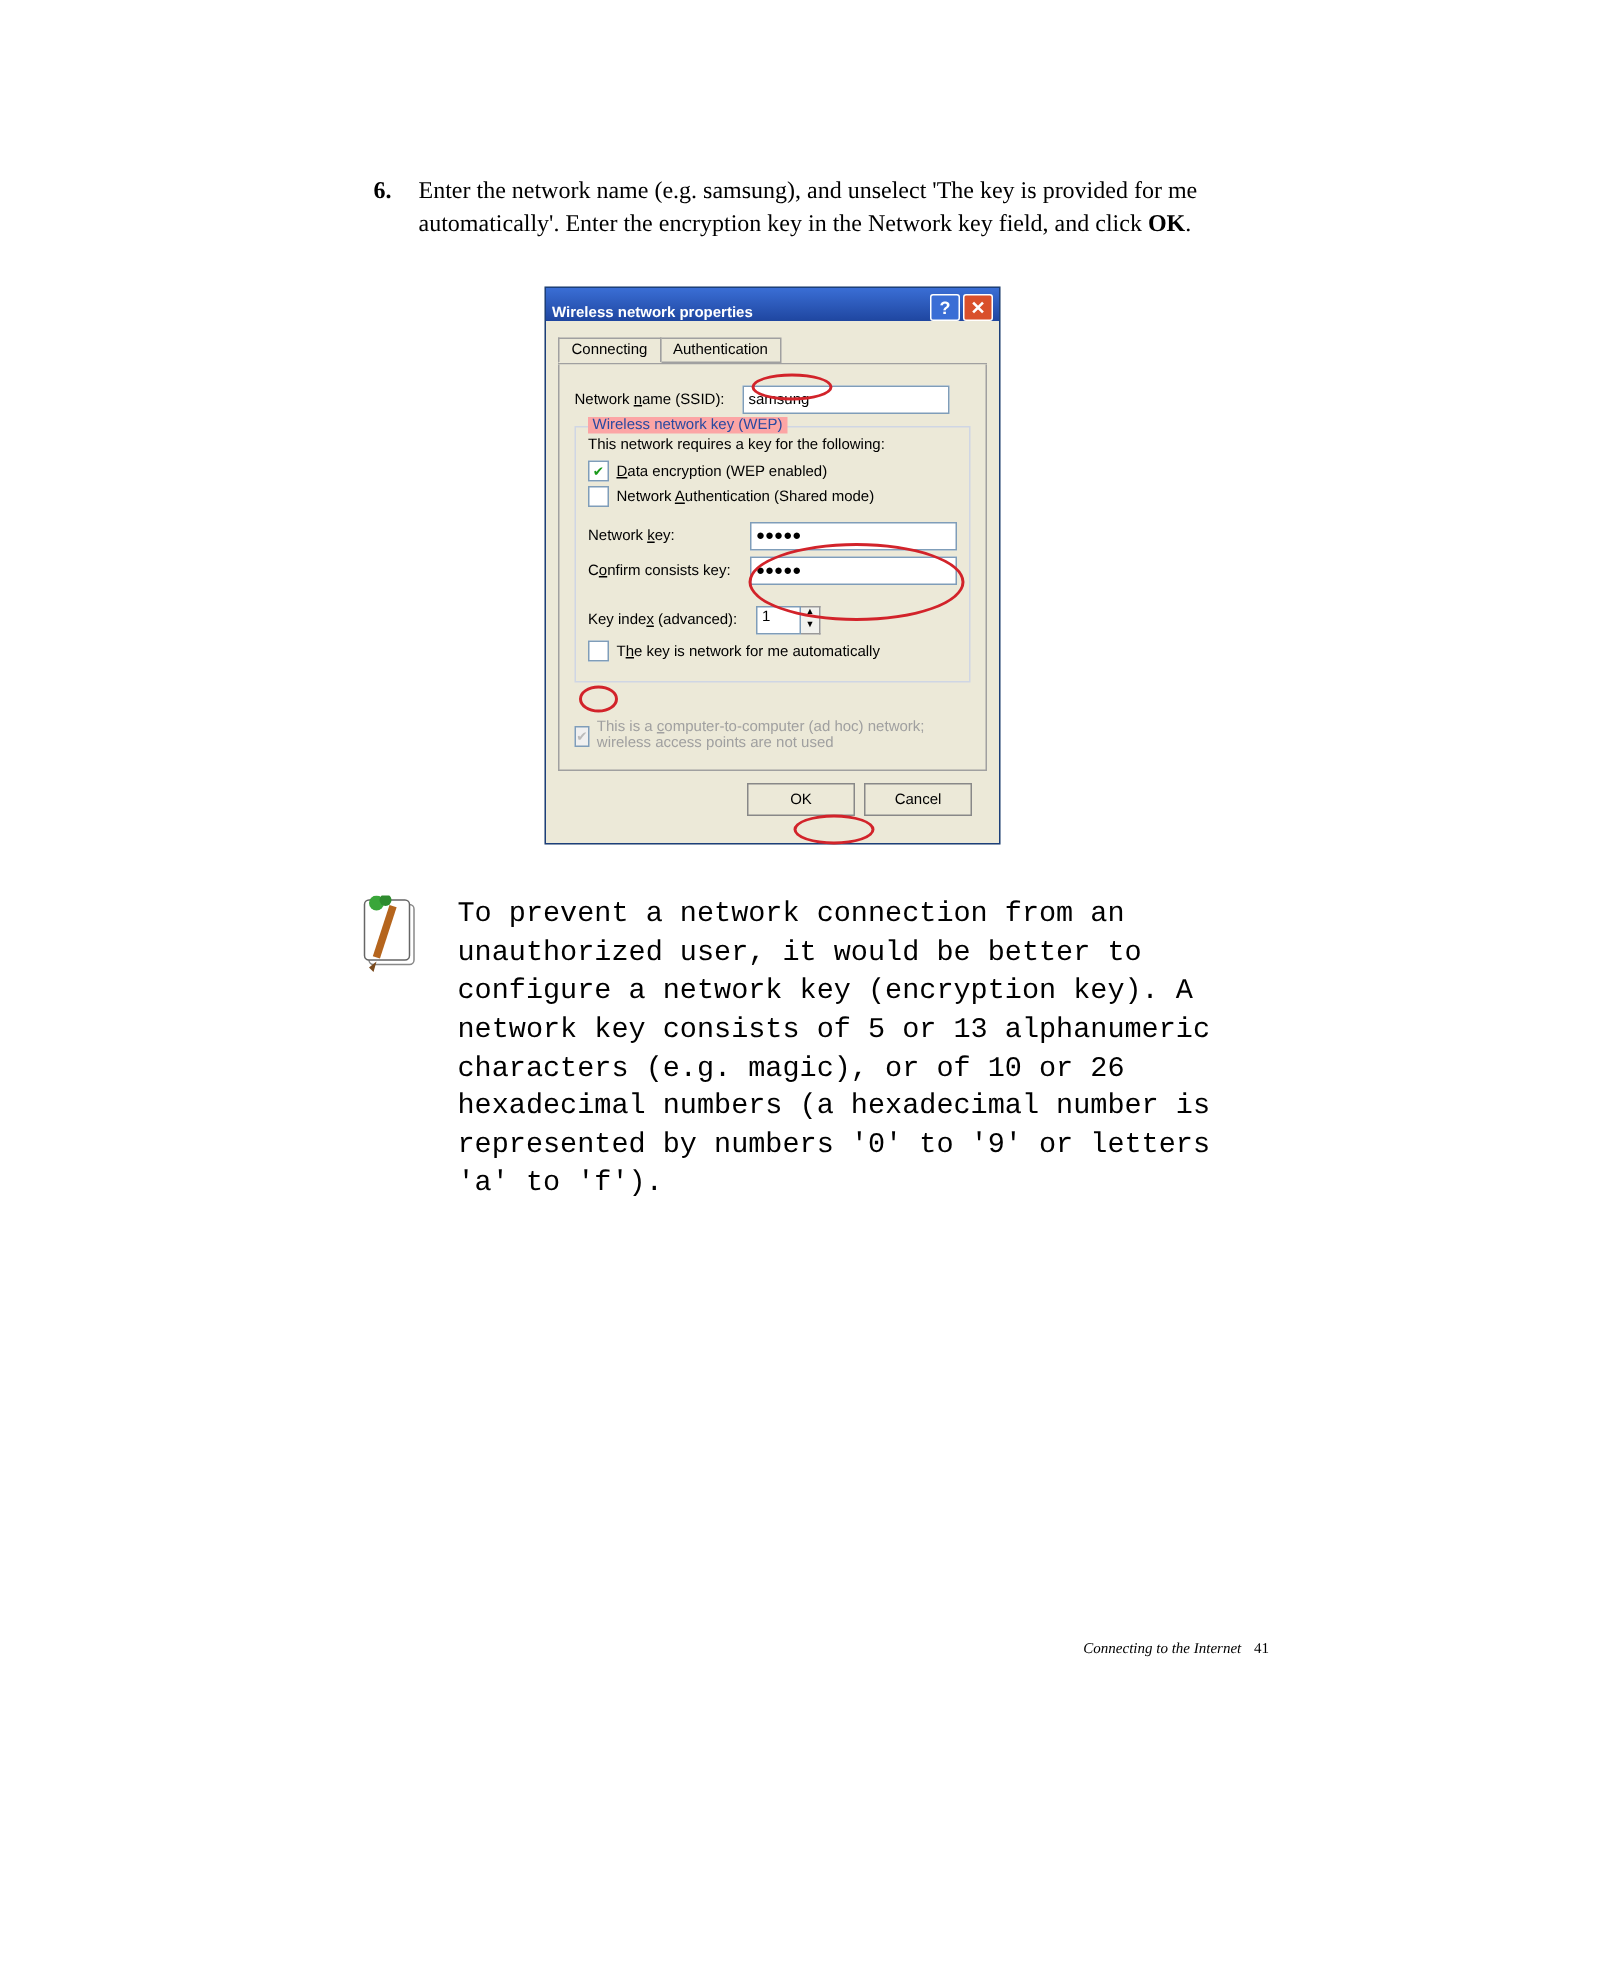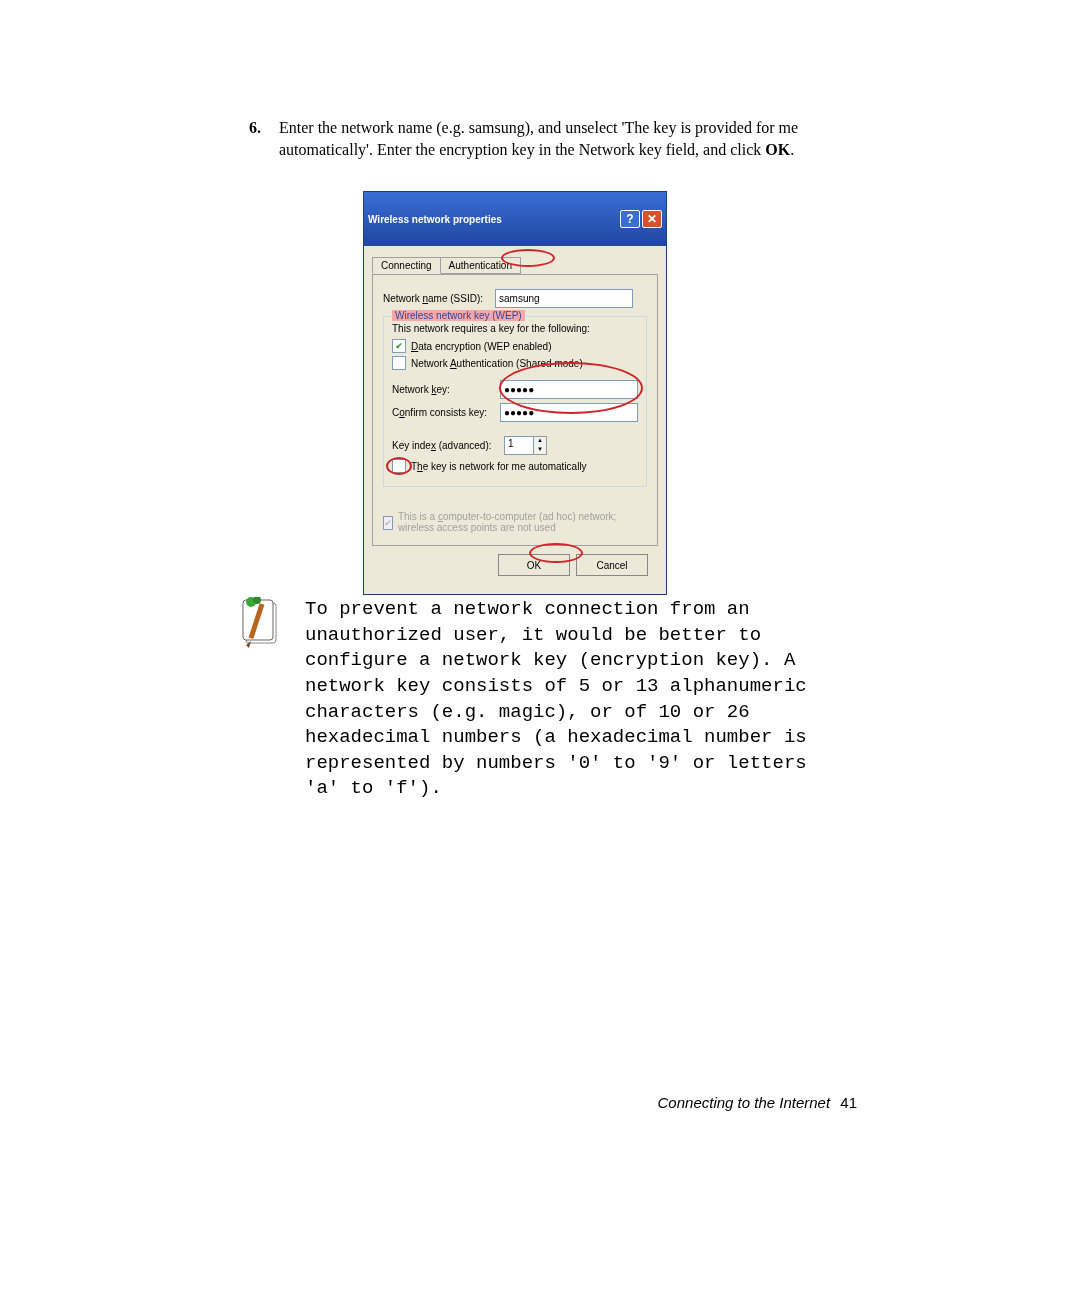--- a/index.html
+++ b/index.html
@@ -4,21 +4,21 @@
 <style>
 html,body{margin:0;padding:0;background:#fff;font-family:"Times New Roman",Times,serif;font-size:16px;color:#000;width:1080px;height:1309px;position:relative}
 .page{position:relative;width:1080px;height:1161px}
 .step{position:absolute;left:249px;top:117px;width:610px;line-height:1.35}
 .step .num{font-weight:bold;display:inline-block;width:26px;vertical-align:top}
 .step .body{display:inline-block;width:575px;vertical-align:top}
 .step .body b{font-weight:bold}
 
 
 .dialog{position:absolute;left:363px;top:191px;width:302px;border:1px solid #1c3f7a;font-family:Tahoma,Arial,sans-serif;font-size:10px;color:#000;background:#ece9d8}
-.titlebar{height:22px;background:linear-gradient(#3a6ed5,#1f46a0);display:flex;align-items:center;padding:16px 4px;color:#fff;font-weight:bold}
+.titlebar{height:22px;background:linear-gradient(#3a6ed5,#1f46a0);display:flex;align-items:flex-end;padding:0 4px;color:#fff;font-weight:bold}
 .titlebar .title{flex:1}
 .tbtn{width:18px;height:16px;margin-left:2px;border:1px solid #fff;border-radius:2px;display:flex;align-items:center;justify-content:center;font-family:Arial,sans-serif;font-size:12px;font-weight:bold}
 .tbtn.help{background:#3a6ed5;color:#fff}
 .tbtn.close{background:#d9502b;color:#fff}
 .dlgbody{padding:8px 8px 10px 8px;position:relative}
 .tabs{height:20px;border-bottom:1px solid #a0a0a0;display:flex;align-items:flex-end}
 .tab{border:1px solid #a0a0a0;padding:2px 8px;font-size:10px;background:#ece9d8;position:relative;margin-right:-1px}
 .tab.active{border-bottom:1px solid #ece9d8;z-index:1}
 .tabpanel{border:1px solid #a0a0a0;border-top:none;padding:10px 10px 12px 10px;background:#ece9d8}
 .row{display:flex;align-items:center;margin:4px 0}
@@ -42,21 +42,21 @@
 .btn{width:70px;height:20px;border:1px solid #888;background:#ece9d8;font-size:10px;font-family:Tahoma,Arial,sans-serif;margin-left:6px;display:flex;align-items:center;justify-content:center}
 
 
 .red{position:absolute;border:2px solid #d2232a;border-radius:50%;background:transparent;pointer-events:none}
 
 
 .noteblock{position:absolute;left:240px;top:597px;width:610px;display:flex;align-items:flex-start;font-family:Liberation Mono, monospace;font-size:19px;line-height:1.35}
 .noteicon{width:45px;height:55px;margin-right:20px;position:relative}
 .noteicon svg{width:45px;height:55px}
 
-.footer{position:absolute;right:223px;top:1094px;font-style:italic;font-family:Liberation Sans, sans-serif;font-size:15px}
+.footer{position:absolute;right:234px;top:1094px;font-style:italic;font-family:Liberation Serif, serif;font-size:10px}
 .footer .pg{font-style:normal;margin-left:6px}
 u.ak{text-decoration:underline}
 </style>
 </head>
 <body>
 
 <div class="page">
 
   <div class="step">
     <span class="num">6.</span>

